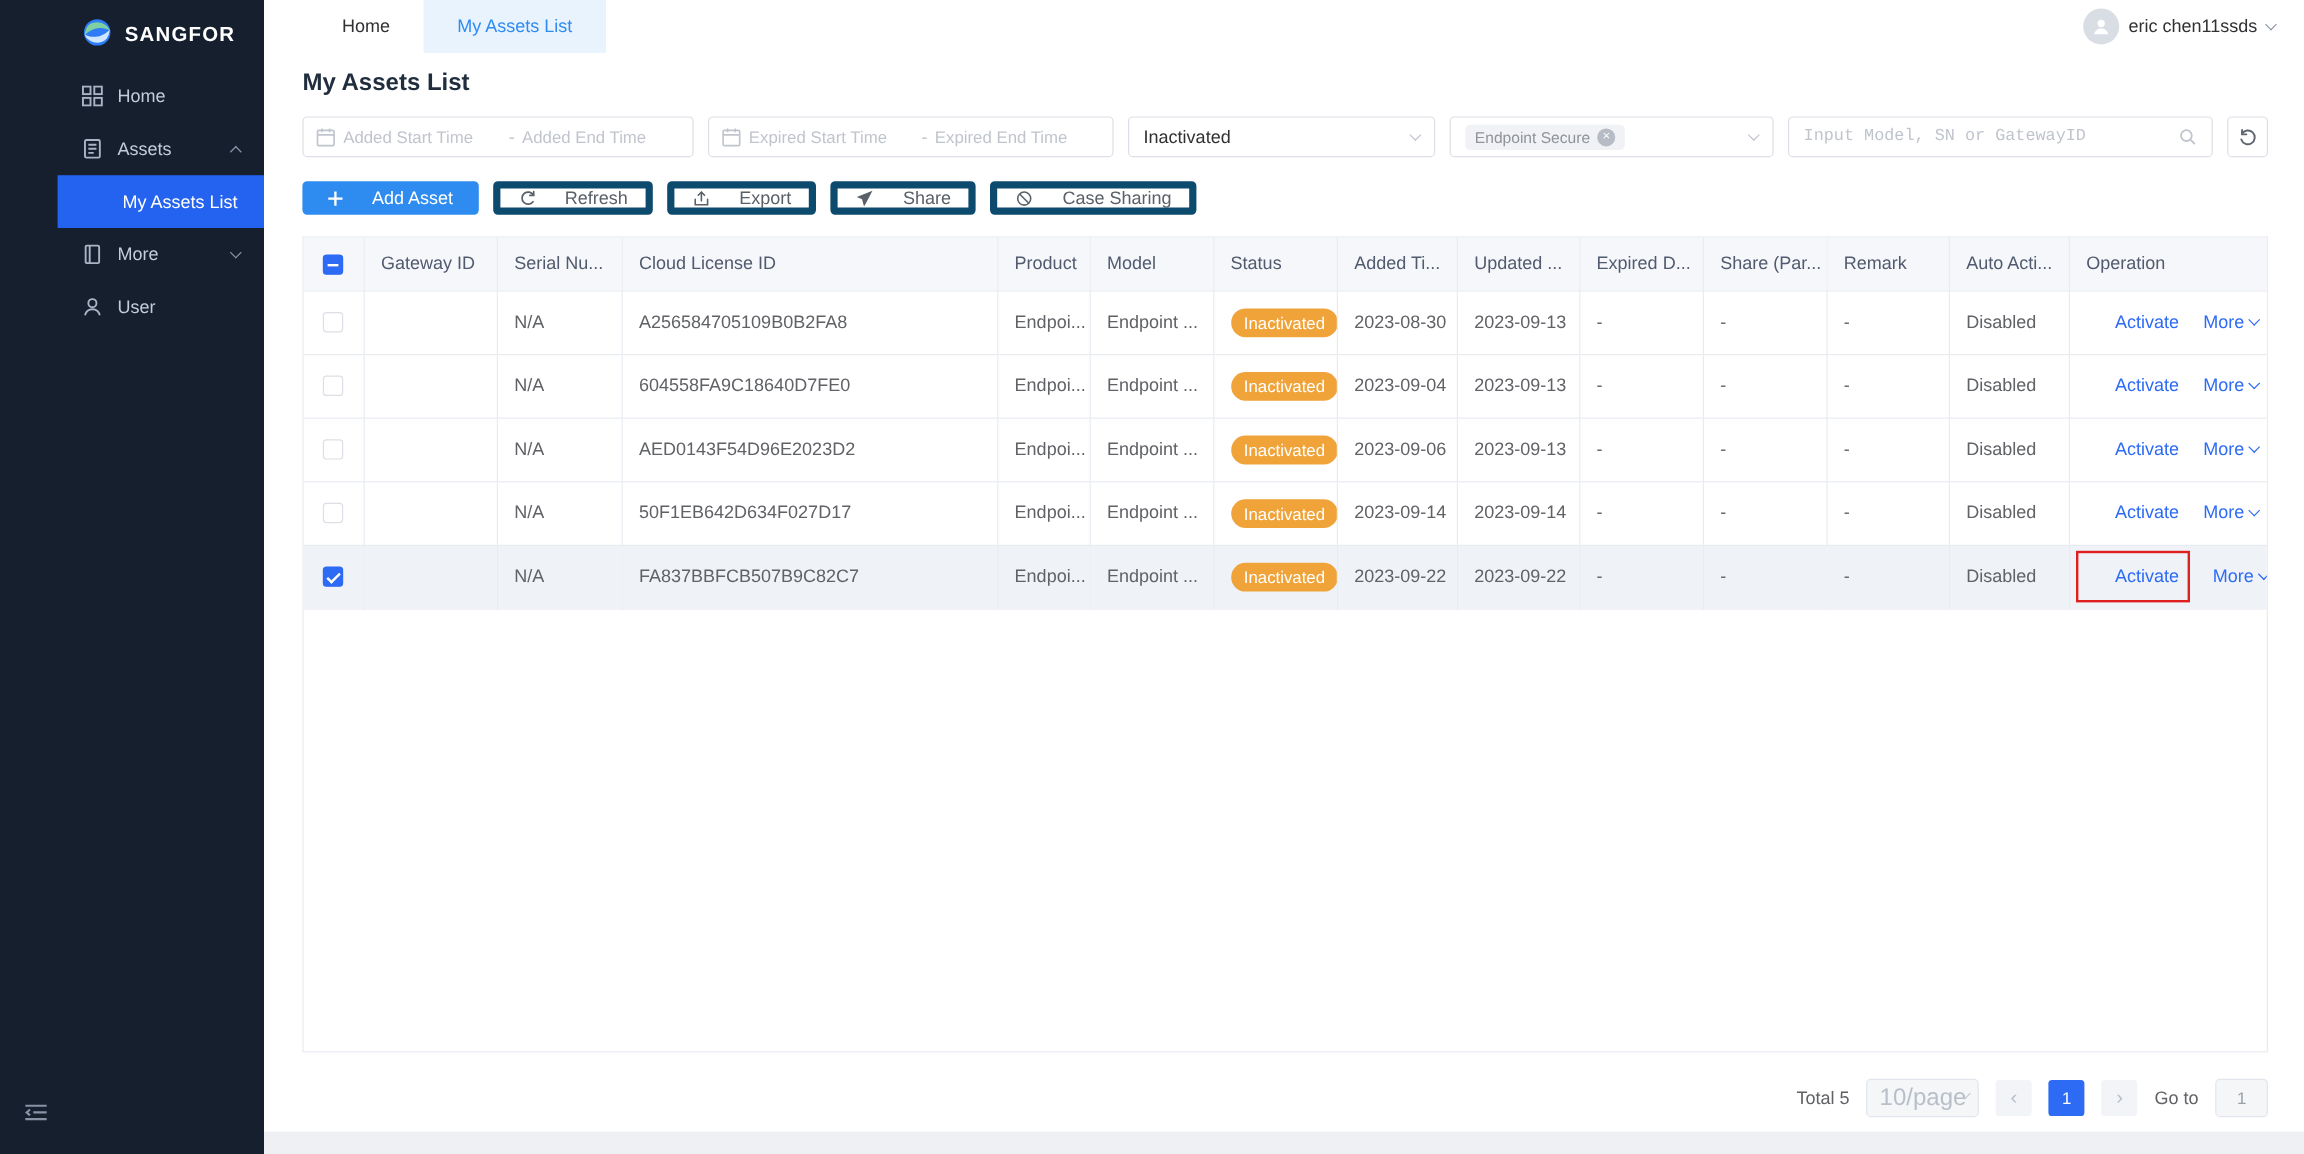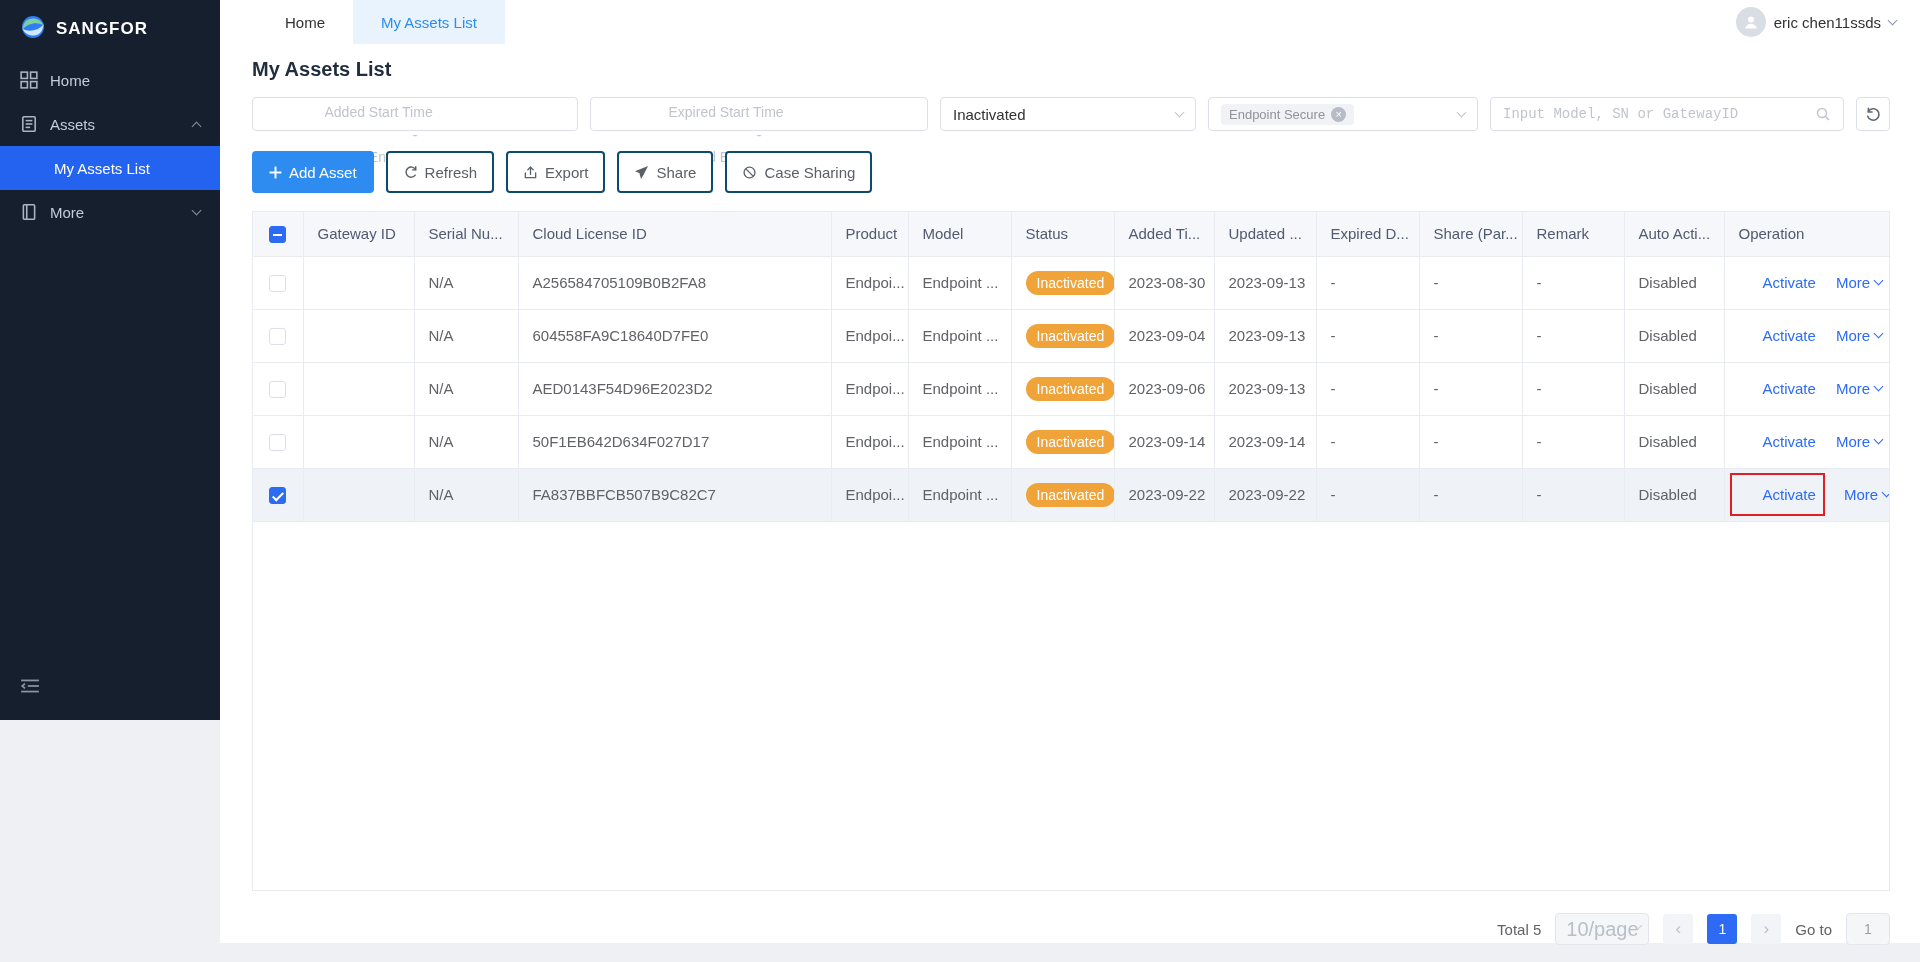--- a/index.html
+++ b/index.html
@@ -1,20 +1,20 @@
 <!DOCTYPE html>
 <html><head>
 <meta charset="utf-8">
 <style>
   * { box-sizing: border-box; margin: 0; padding: 0; }
   html,body { width:1920px; height:962px; overflow:hidden; font-family:"Liberation Sans","DejaVu Sans",sans-serif; background:#eef0f4; }
   body { display:flex; }
 
   
-  .sidebar { width:220px; height:720px; background:#161f2e; flex:none; position:relative; color:#c3ccda; }
+  .sidebar { width:220px; height:962px; background:#161f2e; flex:none; position:relative; color:#c3ccda;padding-left:48px; }
   .logo { height:58px; display:flex; align-items:center; gap:10px; padding-left:20px; }
   .logo-text { color:#fff; font-weight:bold; font-size:17px; letter-spacing:1px; }
   .nav-item { height:44px; display:flex; align-items:center; gap:12px; padding:0 20px; font-size:15px; cursor:pointer; }
   .nav-item .grow { flex:1; }
   .nav-sub { height:44px; display:flex; align-items:center; padding-left:54px; font-size:15px; cursor:pointer; }
   .nav-sub.active { background:#2462f0; color:#fff; }
   .sicon { width:18px; height:18px; flex:none; }
   .chev { display:inline-block; width:7px; height:7px; border-right:1.6px solid currentColor; border-bottom:1.6px solid currentColor; }
   .chev.down { transform:rotate(45deg); margin-top:-4px; }
   .chev.up { transform:rotate(-135deg); margin-top:4px; }
@@ -31,41 +31,41 @@
   .user-chip { margin-left:auto; margin-right:26px; display:flex; align-items:center; gap:8px; cursor:pointer; color:#303133; font-size:15px; }
   .avatar { width:30px; height:30px; border-radius:50%; background:#d9dde4; display:flex; align-items:center; justify-content:center; }
   .user-chev { color:#8a93a6; }
 
   .content { padding:0 32px; flex:1; display:flex; flex-direction:column; }
   .page-title { margin-top:14px; font-size:20px; font-weight:600; color:#1f2d3d; }
 
   
   .filter-row { margin-top:16px; display:flex; gap:12px; align-items:center; }
   .ctrl { height:34px; border:1px solid #dcdfe6; border-radius:4px; background:#fff; display:flex; align-items:center; font-size:15px; }
-  .date-range { padding:0 10px; gap:6px;flex-direction:column; }
+  .date-range { padding:0 10px; gap:6px; }
   .date-range.added { width:326px; }
   .date-range.expired { width:338px; }
   .date-range input { border:none; outline:none; flex:1; min-width:0; font-size:14px; color:#606266; font-family:inherit; }
   .date-range input::placeholder { color:#c0c4cc; }
   .range-sep { color:#c0c4cc; }
   .select { padding:0 12px; cursor:pointer; }
   .select .grow { flex:1; }
   .select.status { width:256px; color:#303133; }
   .select.product { width:270px; }
   .sel-chev { color:#c0c4cc; }
   .tag { background:#f0f2f5; color:#909399; font-size:13px; border-radius:4px; padding:3px 8px; display:inline-flex; align-items:center; gap:6px; }
   .tag-close { width:15px; height:15px; border-radius:50%; background:#b6bcc6; color:#fff; font-size:11px; line-height:15px; text-align:center; cursor:pointer; }
   .search-box { flex:1; padding:0 12px; }
   .search-box input { border:none; outline:none; flex:1; min-width:0; font-size:14px; color:#606266; font-family:Liberation Mono, monospace; }
   .search-box input::placeholder { color:#c0c4cc; }
   .reset-btn { width:34px; height:34px; flex:none; border:1px solid #dcdfe6; border-radius:4px; background:#fff; display:flex; align-items:center; justify-content:center; cursor:pointer; }
 
   
   .toolbar { margin-top:20px; display:flex; gap:12px; }
-  .btn { height:42px; padding:0 15px; border:2px solid #0c4a6e; border-radius:4px; background:#fff; color:#5a6068; font-size:15px; display:inline-flex; align-items:center; gap:7px; cursor:pointer; font-family:inherit; }
+  .btn { height:28px; padding:0 15px; border:6px solid #0c4a6e; border-radius:4px; background:#fff; color:#5a6068; font-size:15px; display:inline-flex; align-items:center; gap:24px; cursor:pointer; font-family:inherit; }
   .btn.primary { background:#2e8cf0; border-color:#2e8cf0; color:#fff; }
 
   
   .table-wrap { margin-top:18px; border:1px solid #e8ebf0; height:680px; overflow:hidden; }
   table { width:100%; border-collapse:collapse; table-layout:fixed; }
   th, td { border-right:1px solid #e8ebf0; border-bottom:1px solid #e8ebf0; padding:0 14px; text-align:left; font-size:15px; white-space:nowrap; overflow:hidden; }
   th:last-child, td:last-child { border-right:none; }
   thead th { height:44px; background:#f5f7fa; color:#515a6e; font-weight:500; }
   tbody td { height:53px; color:#606266; background:#fff; }
   tr.selected td { background:#eff3f8; }
@@ -129,20 +129,27 @@
       <span>My Assets List</span>
     </div>
     <div class="nav-item">
       <svg class="sicon" viewBox="0 0 16 16" fill="none" stroke="#aab4c4" stroke-width="1.4">
           <rect x="3" y="1.5" width="10" height="13" rx="1"></rect>
           <line x1="6" y1="1.5" x2="6" y2="14.5"></line>
         </svg>
       <span>More</span>
       <span class="grow"></span>
       <span class="chev down" style="color:#8a93a6;"></span>
+    </div>
+    <div class="nav-item">
+      <svg class="sicon" viewBox="0 0 16 16" fill="none" stroke="#aab4c4" stroke-width="1.4">
+          <circle cx="8" cy="5" r="3"></circle>
+          <path d="M2.5 14c.8-3 3-4.5 5.5-4.5s4.7 1.5 5.5 4.5"></path>
+        </svg>
+      <span>User</span>
     </div>
   </nav>
 
   <div class="collapse-btn">
     <svg width="20" height="16" viewBox="0 0 18 14" stroke="#8a93a6" stroke-width="1.6" fill="none">
         <line x1="1" y1="2" x2="17" y2="2"></line>
         <line x1="7" y1="7" x2="17" y2="7"></line>
         <line x1="1" y1="12" x2="17" y2="12"></line>
         <path d="M4.5 4.8 2 7l2.5 2.2"></path>
       </svg>

